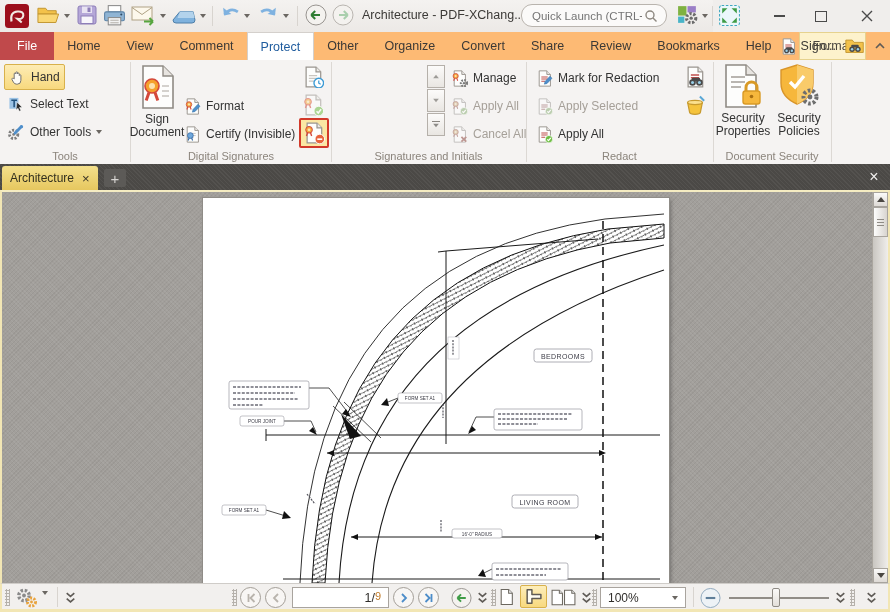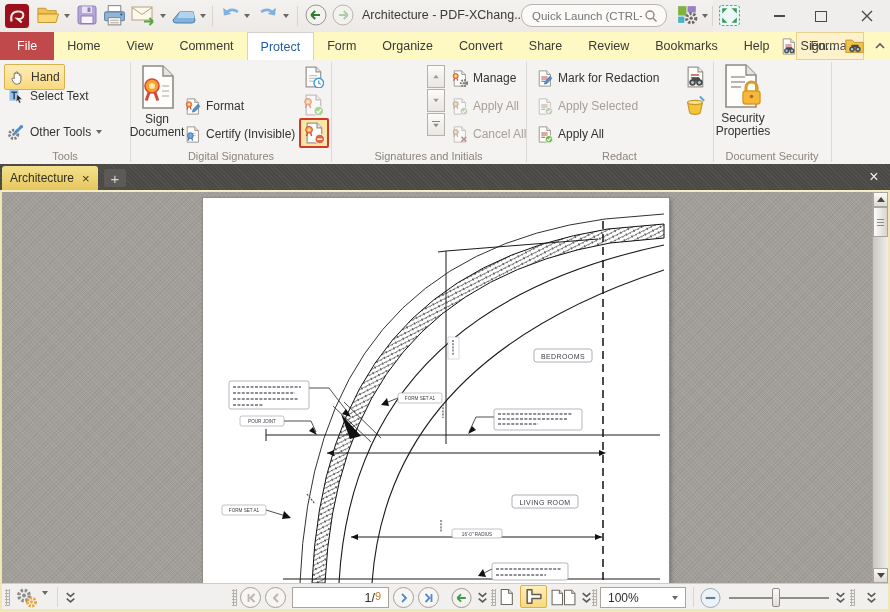--- a/index.html
+++ b/index.html
@@ -12,21 +12,21 @@
     background:linear-gradient(#f4f2f0,#ecE9e6);border-bottom:1px solid #d9d5d1}
   .tsep{position:absolute;top:6px;width:1px;height:20px;background:#d8d4cf}
   .caret{width:0;height:0;border-left:3.5px solid transparent;border-right:3.5px solid transparent;border-top:4px solid #6b6762}
   .tico{position:absolute;top:4px;display:flex;align-items:center;justify-content:center;cursor:default}
   #qlaunch{position:absolute;left:521px;top:4px;width:146px;height:23px;border:1px solid #b9b4ae;border-radius:11px;
     background:#fbfaf9;display:flex;align-items:center;padding:0 8px;box-sizing:border-box}
   #qlaunch input{border:none;outline:none;background:transparent;flex:1;font-size:11.5px;color:#8d8880;font-family:"Liberation Sans",sans-serif;min-width:0}
   #wintitle{position:absolute;left:362px;top:8px;font-size:12.5px;color:#3c3a37;white-space:nowrap}
   .winbtn{position:absolute;top:6px;width:30px;height:20px;display:flex;align-items:center;justify-content:center}
   
-  #ribbontabs{position:absolute;left:0;top:32px;width:890px;height:28px;background:#fef9c3;display:flex;align-items:stretch}
+  #ribbontabs{position:absolute;left:0;top:32px;width:890px;height:28px;background:#fdba74;display:flex;align-items:stretch}
   .rtab{display:flex;align-items:center;padding:0 13px;font-size:12.5px;color:#3b3936;white-space:nowrap}
   .rtab.file{background:#c0494b;color:#fff;padding:0 17px}
   .rtab.active{background:#fff;color:#1f5c9e;border:1px solid #d4d0cc;border-bottom:none}
   .rtab.format{background:#fdf2cc;border:1px solid #e6d28e;color:#4a4640;margin-left:14px}
   
   #ribbon{position:absolute;left:0;top:60px;width:890px;height:104px;background:#f5f3f2;border-bottom:1px solid #c9c5c1}
   .gsep{position:absolute;top:2px;bottom:2px;width:1px;background:#dcd8d4}
   .glabel{position:absolute;bottom:2px;font-size:11px;color:#8b847c;text-align:center}
   .rbtn{position:absolute;height:24px;display:flex;align-items:center;gap:5px;font-size:12px;color:#333;padding:0 4px;border-radius:2px;white-space:nowrap}
   .rbtn.dis{color:#a6a099}
@@ -457,21 +457,21 @@
       </svg>
     </div>
 </div>
 
 <div id="ribbontabs">
   <div class="rtab file">File</div>
   <div class="rtab">Home</div>
   <div class="rtab">View</div>
   <div class="rtab">Comment</div>
   <div class="rtab active">Protect</div>
-  <div class="rtab">Form</div>
+  <div class="rtab">Other</div>
   <div class="rtab">Organize</div>
   <div class="rtab">Convert</div>
   <div class="rtab">Share</div>
   <div class="rtab">Review</div>
   <div class="rtab">Bookmarks</div>
   <div class="rtab">Help</div>
   <div class="rtab format">Format</div>
   <div id="findcluster">
     <div style="display:flex;align-items:center;gap:4px">
       <svg class="i16">
@@ -489,21 +489,21 @@
 </div>
 
 <div id="ribbon">
 
   <div class="rbtn hl" style="left:4px;top:4px">
     <svg class="i16">
         <use href="#i-hand"></use>
       </svg>
     <span>Hand</span>
   </div>
-  <div class="rbtn" style="left:4px;top:24px">
+  <div class="rbtn" style="left:4px;top:32px">
     <svg class="i16">
         <use href="#i-seltext"></use>
       </svg>
     <span>Select Text</span>
   </div>
   <div class="rbtn" style="left:4px;top:60px">
     <svg class="i16">
         <use href="#i-wrench"></use>
       </svg>
     <span>Other Tools</span>
@@ -608,20 +608,26 @@
       </svg>
     </div>
   <div class="glabel" style="left:526px;width:187px">Redact</div>
   <div class="gsep" style="left:713px"></div>
 
   <div class="rbig" style="left:715px;top:3px;width:56px">
     <svg width="42" height="46">
         <use href="#i-secprop"></use>
       </svg>
     <span style="margin-top:3px;width:62px">Security Properties</span>
+  </div>
+  <div class="rbig" style="left:773px;top:3px;width:52px">
+    <svg width="46" height="46">
+        <use href="#i-secpol"></use>
+      </svg>
+    <span style="margin-top:3px;width:56px">Security Policies</span>
   </div>
   <div class="glabel" style="left:713px;width:118px">Document Security</div>
   <div class="gsep" style="left:831px"></div>
 </div>
 
 <div id="tabbar">
   <div id="doctab">
     <span>Architecture</span>
     <span class="x">×</span>
   </div>

